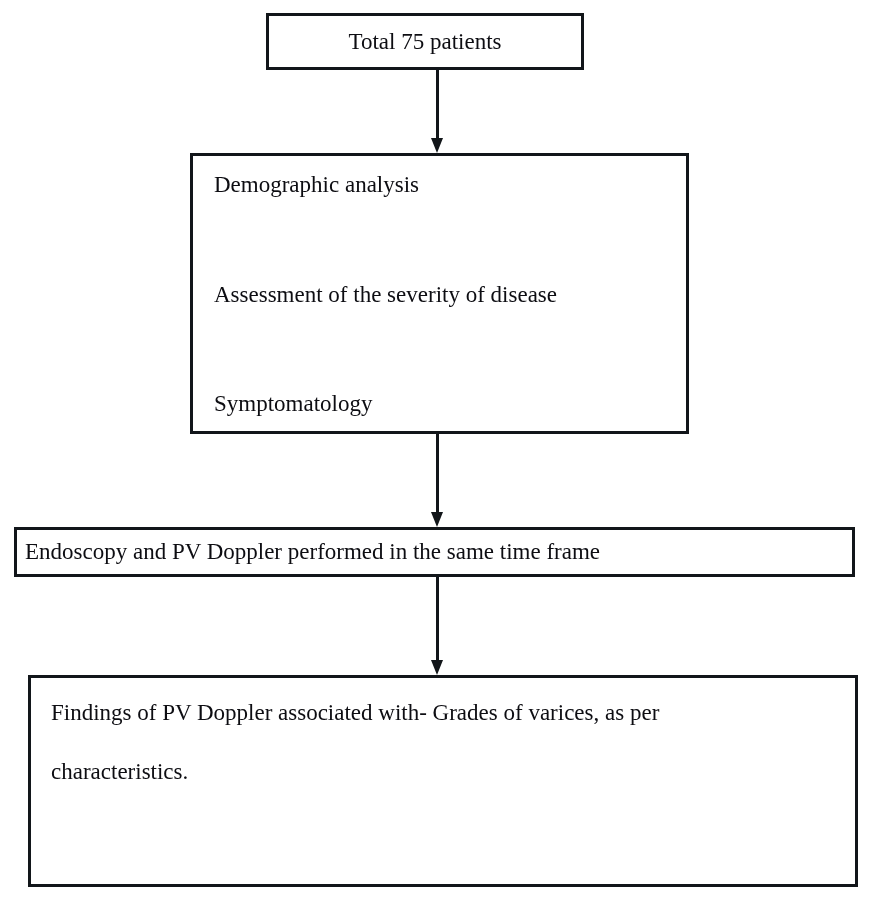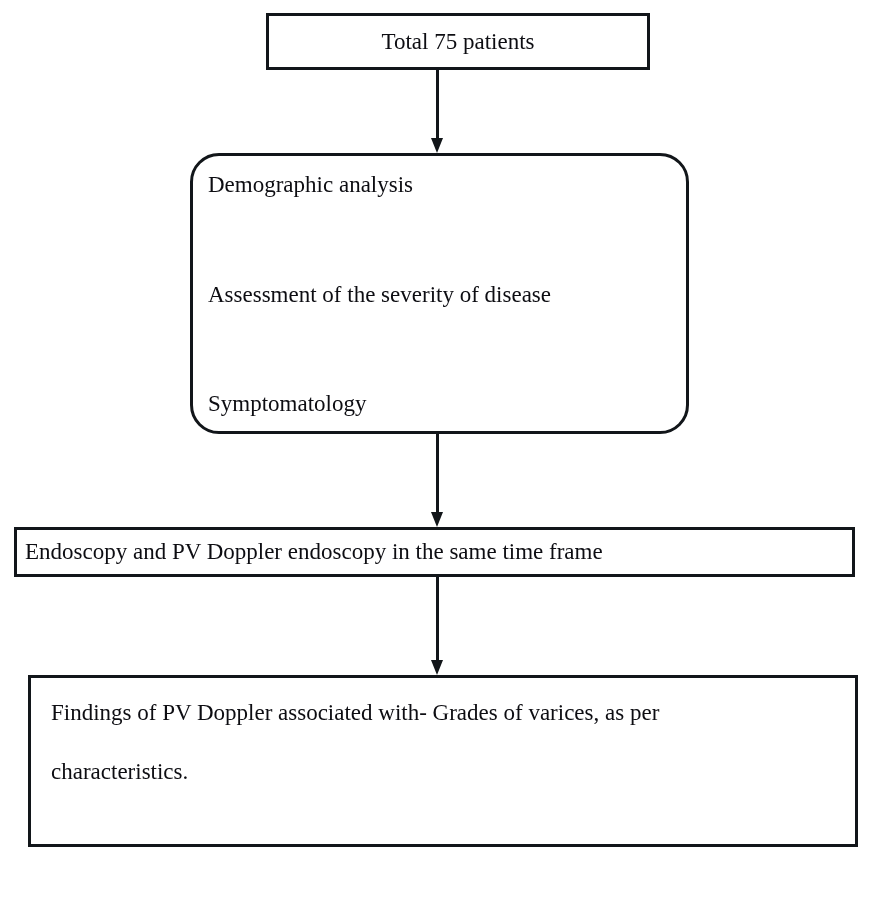--- a/index.html
+++ b/index.html
@@ -31,55 +31,54 @@
   .node .line {
     font-size: 23px;
     line-height: 1.12;
     white-space: pre;
     color: #0d0d12;
   }
   
   #node-total {
     left: 266px;
     top: 13px;
-    width: 384px;
+    width: 318px;
     height: 57px;
     align-items: center;
   }
   #node-total .line {
     text-align: center;
   }
   
   #node-assessment {
     left: 190px;
     top: 153px;
     width: 499px;
     height: 281px;
-    padding: 16px 0 14px 15px;
+    padding: 16px 0 14px 21px;
     justify-content: space-between;
-    border-radius: 29px;
   }
   #node-assessment .line {
     text-align: left;
   }
   
   #node-endoscopy {
     left: 14px;
     top: 527px;
     width: 841px;
     height: 50px;
     padding-left: 8px;
     align-items: flex-start;
   }
   
   #node-findings {
     left: 28px;
     top: 675px;
     width: 830px;
-    height: 172px;
+    height: 212px;
     padding: 22px 18px 20px 20px;
     justify-content: flex-start;
   }
   #node-findings .line {
     text-align: left;
     margin-bottom: 33px;
   }
   #node-findings .line:last-child {
     margin-bottom: 2px;
   }
@@ -132,21 +131,21 @@
     <div class="line">Assessment of the severity of disease</div>
     <div class="line">Symptomatology</div>
   </div>
 
   <div class="arrow" id="arrow-2">
     <div class="shaft"></div>
     <div class="head"></div>
   </div>
 
   <div class="node" id="node-endoscopy">
-    <div class="line">Endoscopy and PV Doppler endoscopy in the same time frame</div>
+    <div class="line">Endoscopy and PV Doppler performed in the same time frame</div>
   </div>
 
   <div class="arrow" id="arrow-3">
     <div class="shaft"></div>
     <div class="head"></div>
   </div>
 
   <div class="node" id="node-findings">
     <div class="line">Findings of PV Doppler associated with- Grades of varices, as per</div>
     <div class="line">characteristics.</div>

